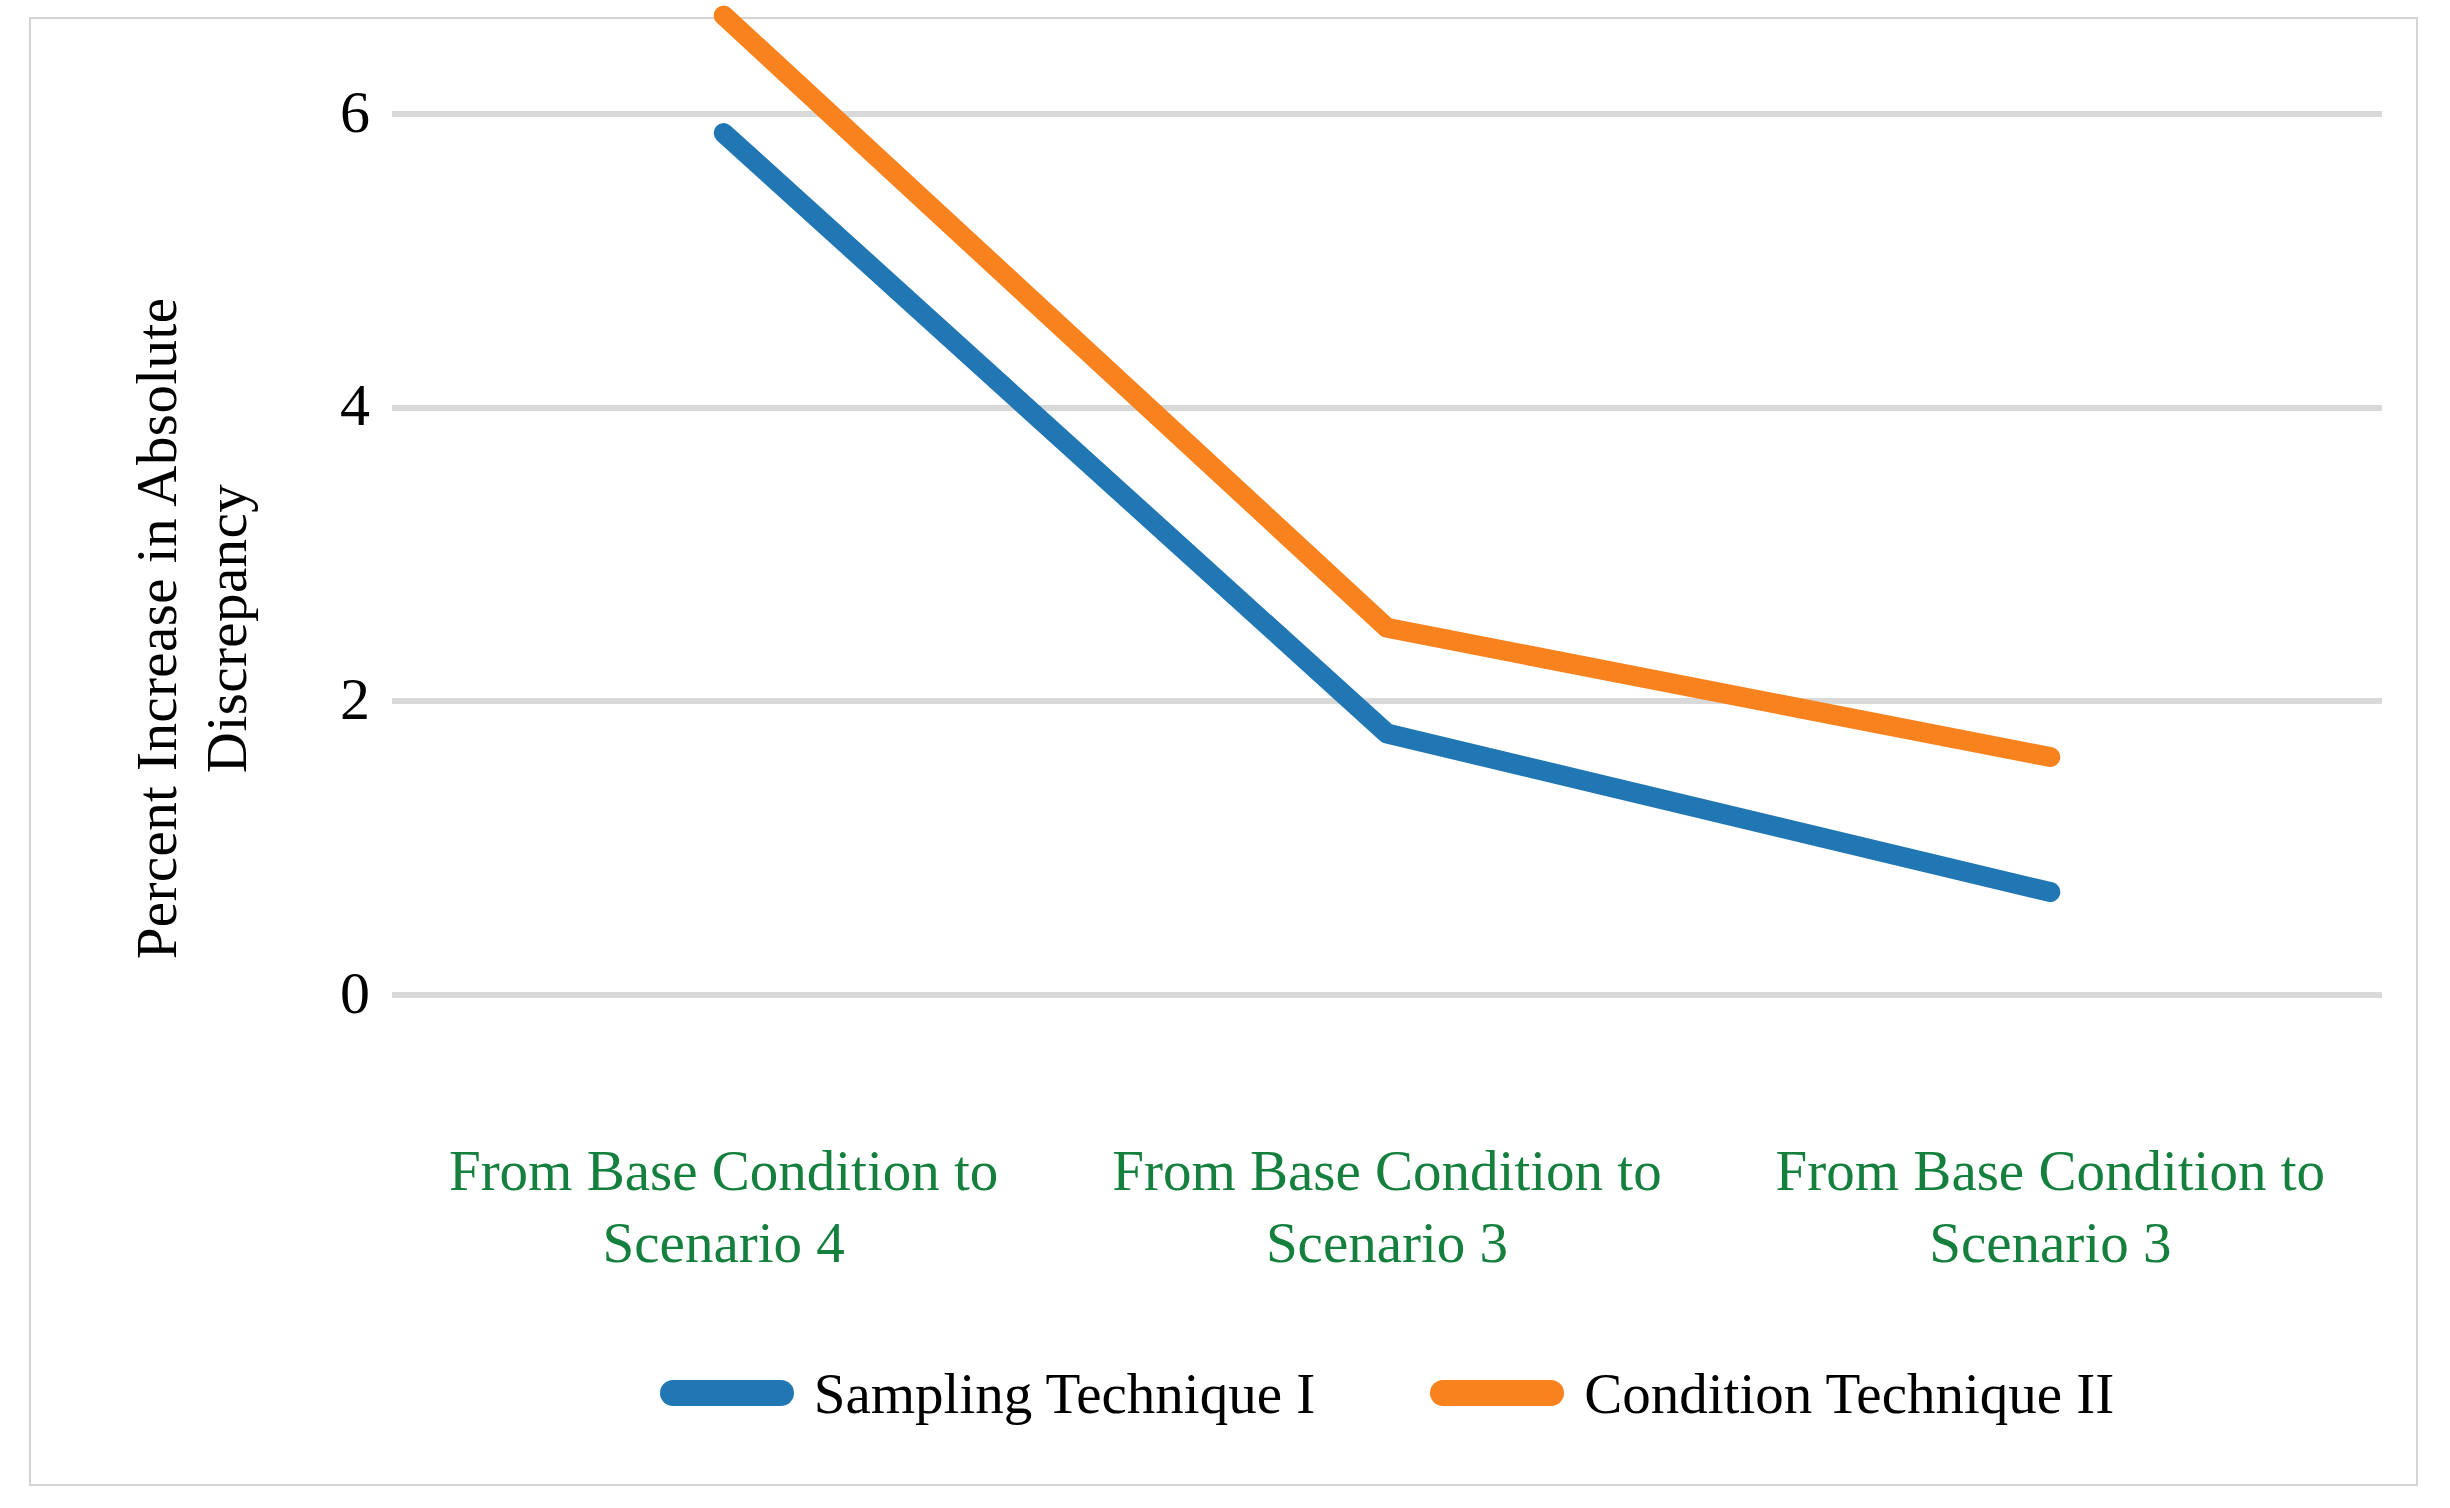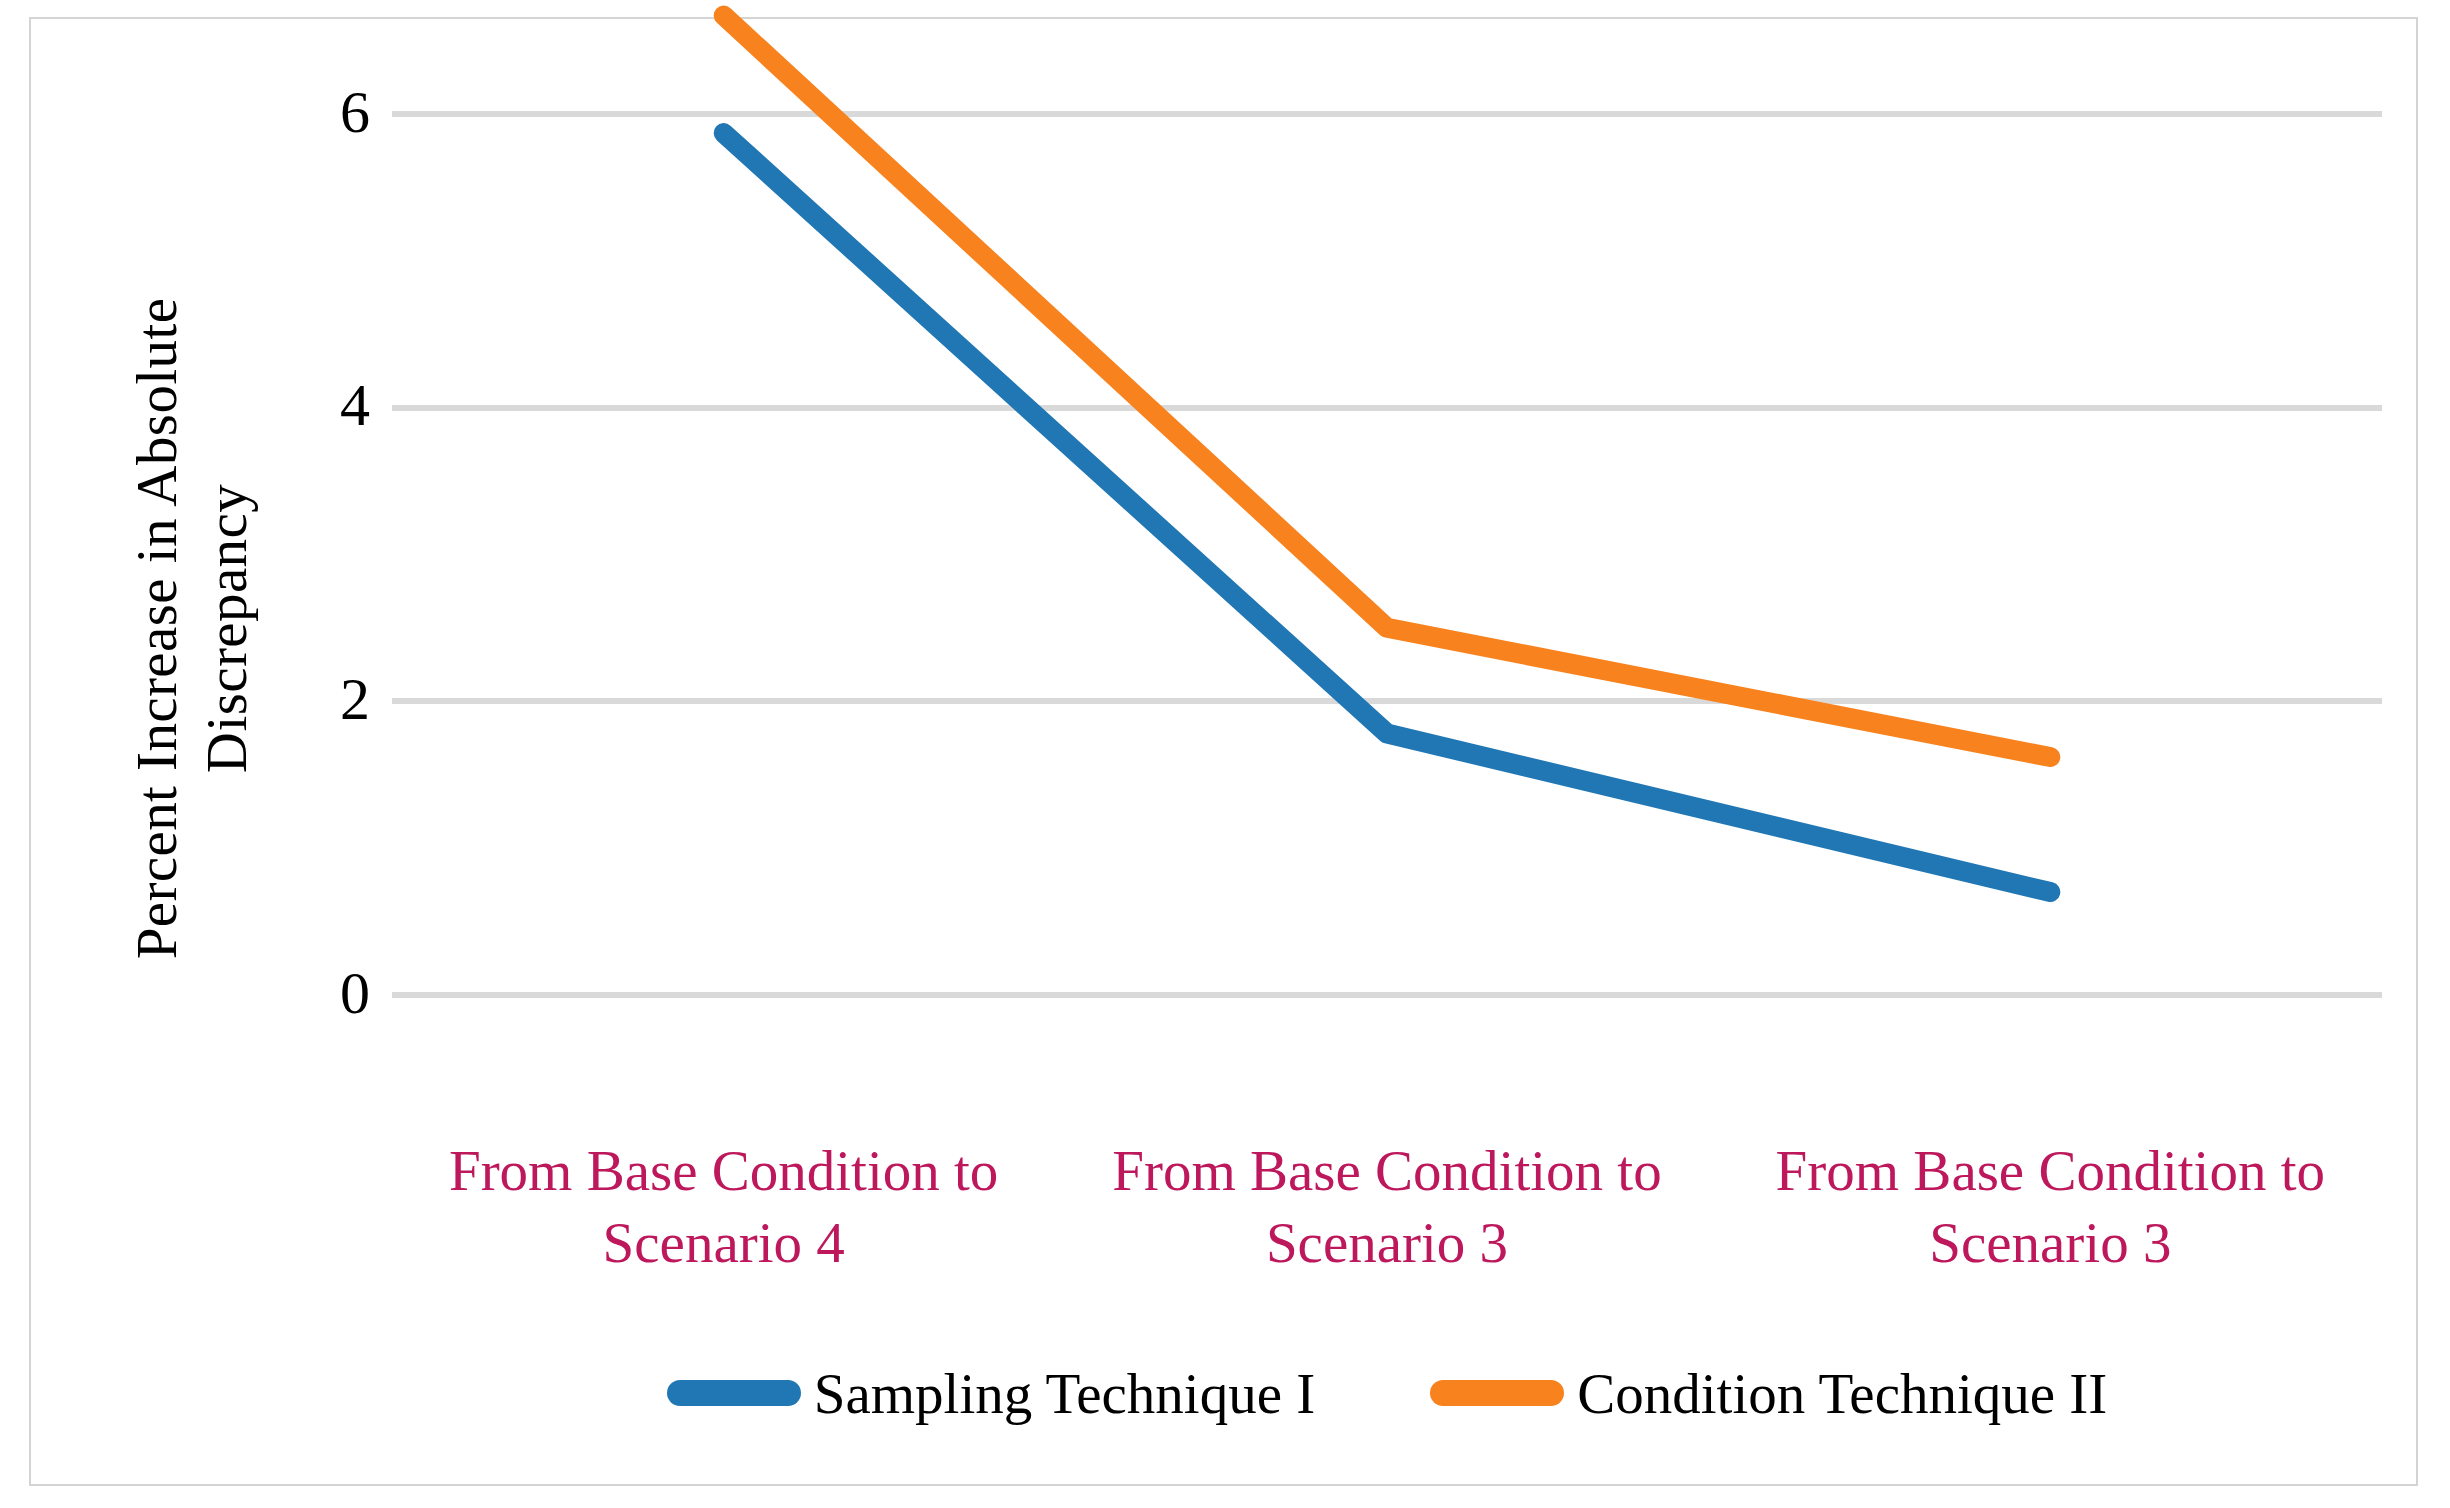--- a/index.html
+++ b/index.html
@@ -97,40 +97,40 @@
     top: 1116px;
     width: 1990px;
     height: 161px;
     display: flex;
   }
   .x-tick-label {
     flex: 1 1 0;
     text-align: center;
     font-size: 57px;
     line-height: 1.26;
-    color: #be185d;
+    color: #15803d;
   }
   .x-tick-label span { display: block; }
 
   
   #legend {
     position: absolute;
     left: 361px;
     top: 1320px;
     width: 1990px;
     height: 108px;
     display: flex;
     align-items: center;
     justify-content: center;
     gap: 115px;
   }
   .legend-item {
     display: flex;
     align-items: center;
-    gap: 13px;
+    gap: 20px;
   }
   .legend-swatch {
     width: 134px;
     height: 26px;
     border-radius: 13px;
     flex: 0 0 auto;
   }
   .legend-label {
     font-size: 57px;
     color: #000000;

